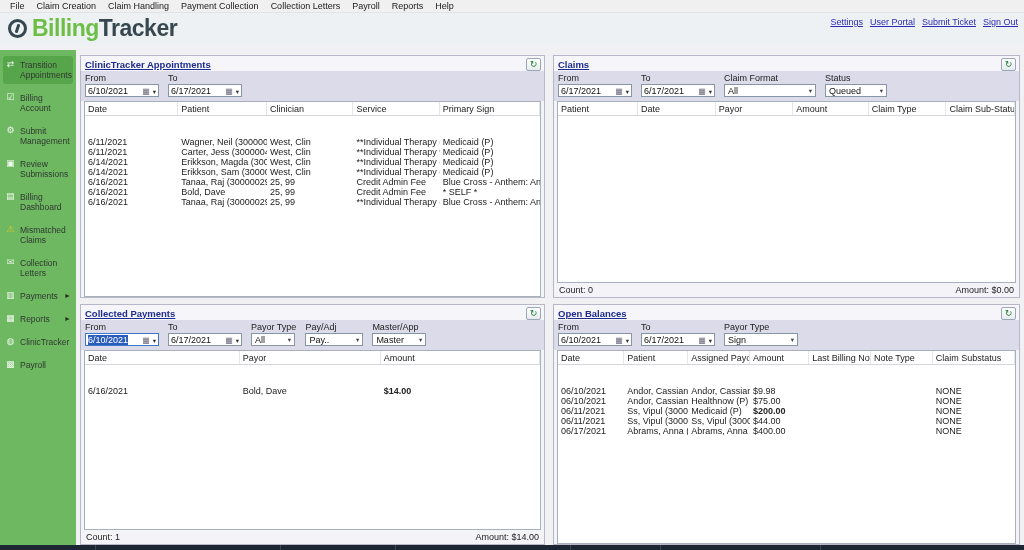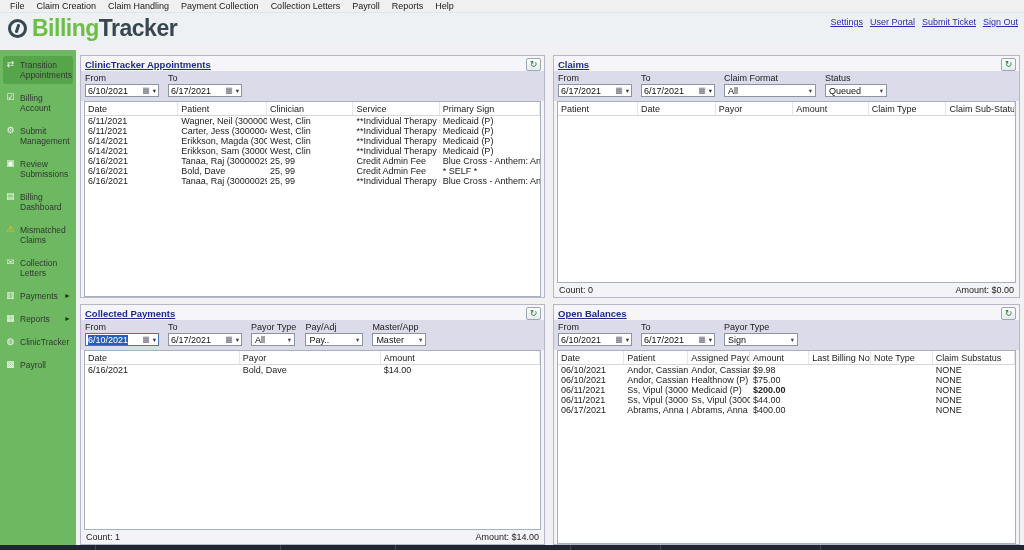--- a/index.html
+++ b/index.html
@@ -40,34 +40,34 @@
     background:#f6f6fa;}
   .panel-title{font-size:9.5px;font-weight:bold;color:#1e2b8f;text-decoration:underline;cursor:pointer;}
   .refresh-btn{margin-left:auto;width:15px;height:13px;border:1px solid #9aa7b5;
     background:linear-gradient(#ffffff,#e7ebee);font-size:9px;line-height:11px;color:#1e7e34;
     text-align:center;cursor:pointer;border-radius:2px;padding:0;font-family:"DejaVu Sans",sans-serif;}
   .filters{flex:none;background:#dcdbe9;padding:2px 4px 4px;display:flex;gap:9px;height:30px;
     box-sizing:border-box;}
   .fgroup{display:flex;flex-direction:column;}
   .flabel{font-size:9px;color:#1c1c1c;margin-bottom:1px;}
   .datebox{background:#fff;border:1px solid #8795a5;height:14px;width:74px;display:flex;
-    align-items:center;padding:0 2px;font-size:9px;color:#111;box-sizing:border-box;cursor:text;}
+    align-items:flex-end;padding:0 2px;font-size:9px;color:#111;box-sizing:border-box;cursor:text;}
   .datebox .cal{margin-left:auto;font-size:8px;color:#667;}
   .datebox .dd{font-size:6.5px;color:#333;margin-left:3px;}
   .datebox.focused{border-color:#3c77c8;}
   .datebox.focused .seltext{background:#2a5dbb;color:#fff;}
   .combo{background:#fff;border:1px solid #8795a5;height:14px;display:flex;align-items:center;
     padding:0 3px;font-size:9px;color:#111;box-sizing:border-box;cursor:pointer;}
   .combo .dd{margin-left:auto;font-size:6.5px;color:#445;padding-left:6px;}
   .tablewrap{flex:1;margin:0 3px;border:1px solid #a8b0bb;background:#fff;overflow:hidden;
     display:flex;flex-direction:column;}
   .thead{flex:none;display:flex;height:13px;background:#fff;border-bottom:1px solid #d4d8dd;}
   .th{display:flex;align-items:center;padding:0 3px;box-sizing:border-box;font-size:9px;color:#222;
     border-right:1px solid #e3e6ea;white-space:nowrap;overflow:hidden;cursor:pointer;}
-  .tbody{flex:1;overflow:hidden;}
+  .tbody{flex:1;overflow:hidden;margin-top:21px;}
   .tr{display:flex;height:10px;align-items:center;cursor:default;}
   .td{padding:0 3px;box-sizing:border-box;font-size:9px;color:#222;white-space:nowrap;overflow:hidden;}
   .status{flex:none;height:14px;display:flex;align-items:center;padding:0 5px;font-size:9px;color:#222;}
   .status .amount{margin-left:auto;}
   #panel-ua{left:80px;top:55px;width:465px;height:243px;}
   #panel-claims{left:553px;top:55px;width:467px;height:243px;}
   #panel-cp{left:80px;top:304px;width:465px;height:241px;}
   #panel-ob{left:553px;top:304px;width:467px;height:241px;}
   
   .bottombar{position:absolute;left:0;right:0;bottom:0;height:5px;background:#1c2733;}
@@ -337,21 +337,21 @@
   <div class="tablewrap">
       <div class="thead">
         <div class="th" style="width: 34%;">Date</div>
         <div class="th" style="width: 31%;">Payor</div>
         <div class="th" style="width: 35%;">Amount</div>
       </div>
       <div class="tbody">
         <div class="tr">
           <div class="td" style="width: 34%;">6/16/2021</div>
           <div class="td" style="width: 31%;">Bold, Dave</div>
-          <div class="td" style="width: 35%;">$14.00</div>
+          <div class="td" style="width: 35%; font-weight: bold;">$14.00</div>
         </div>
       </div>
     </div>
   <div class="status">
     <span>Count: 1</span>
     <span class="amount">Amount: $14.00</span>
   </div>
 </div>
 
 <div class="panel" id="panel-ob">

